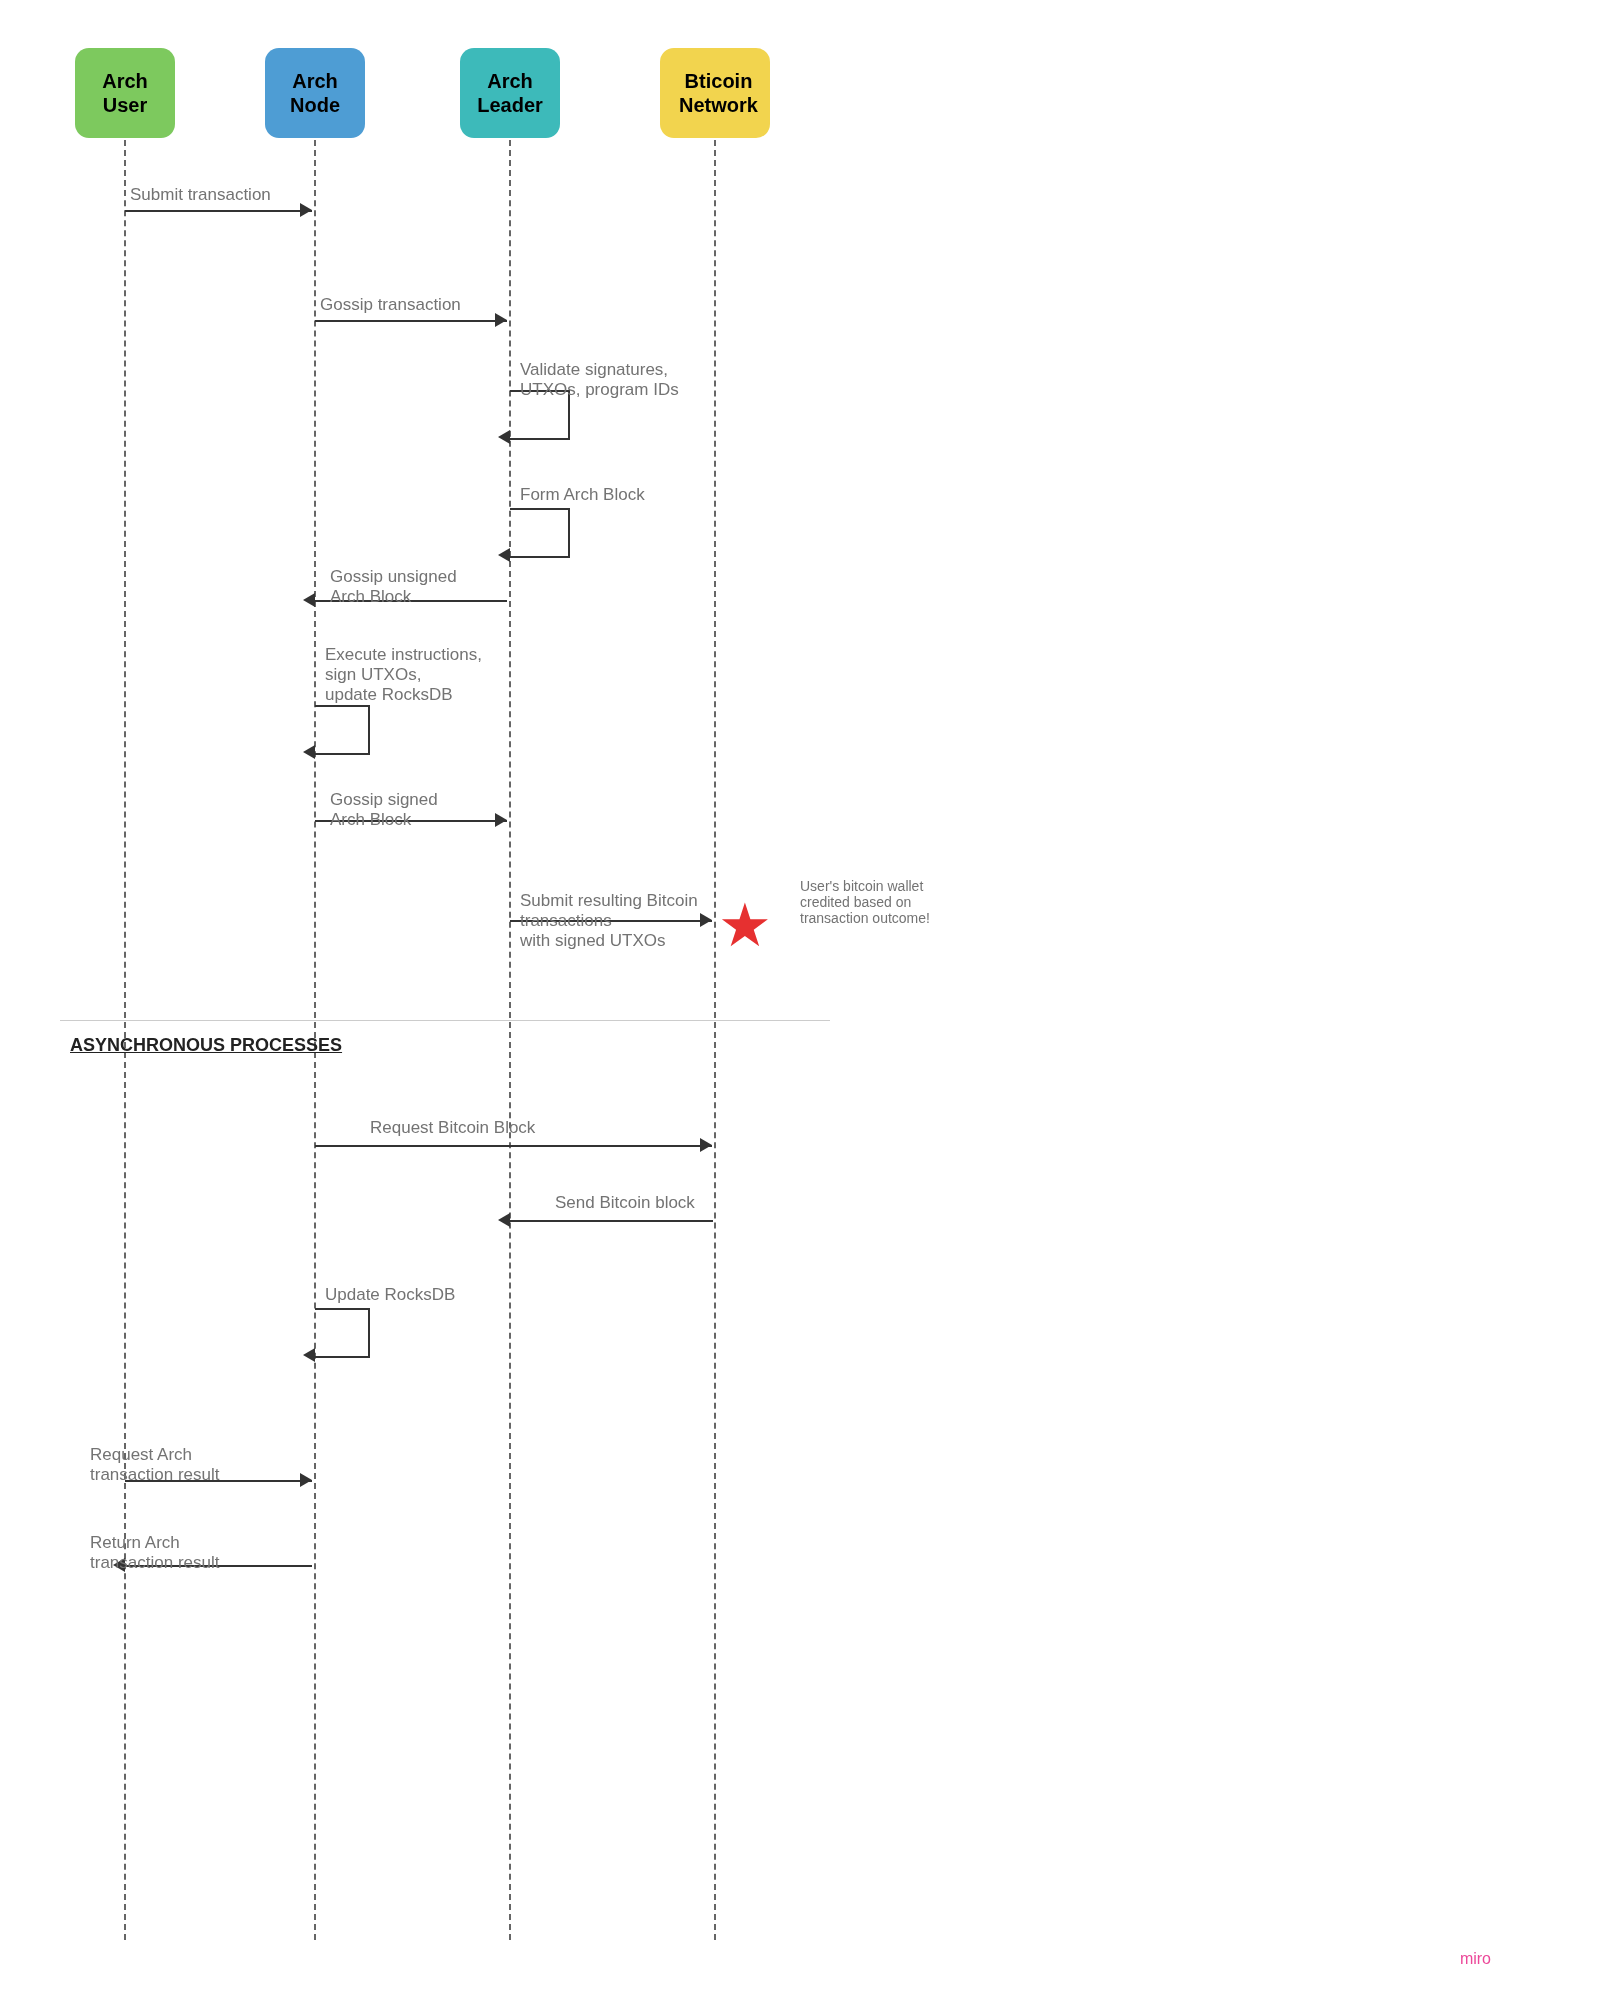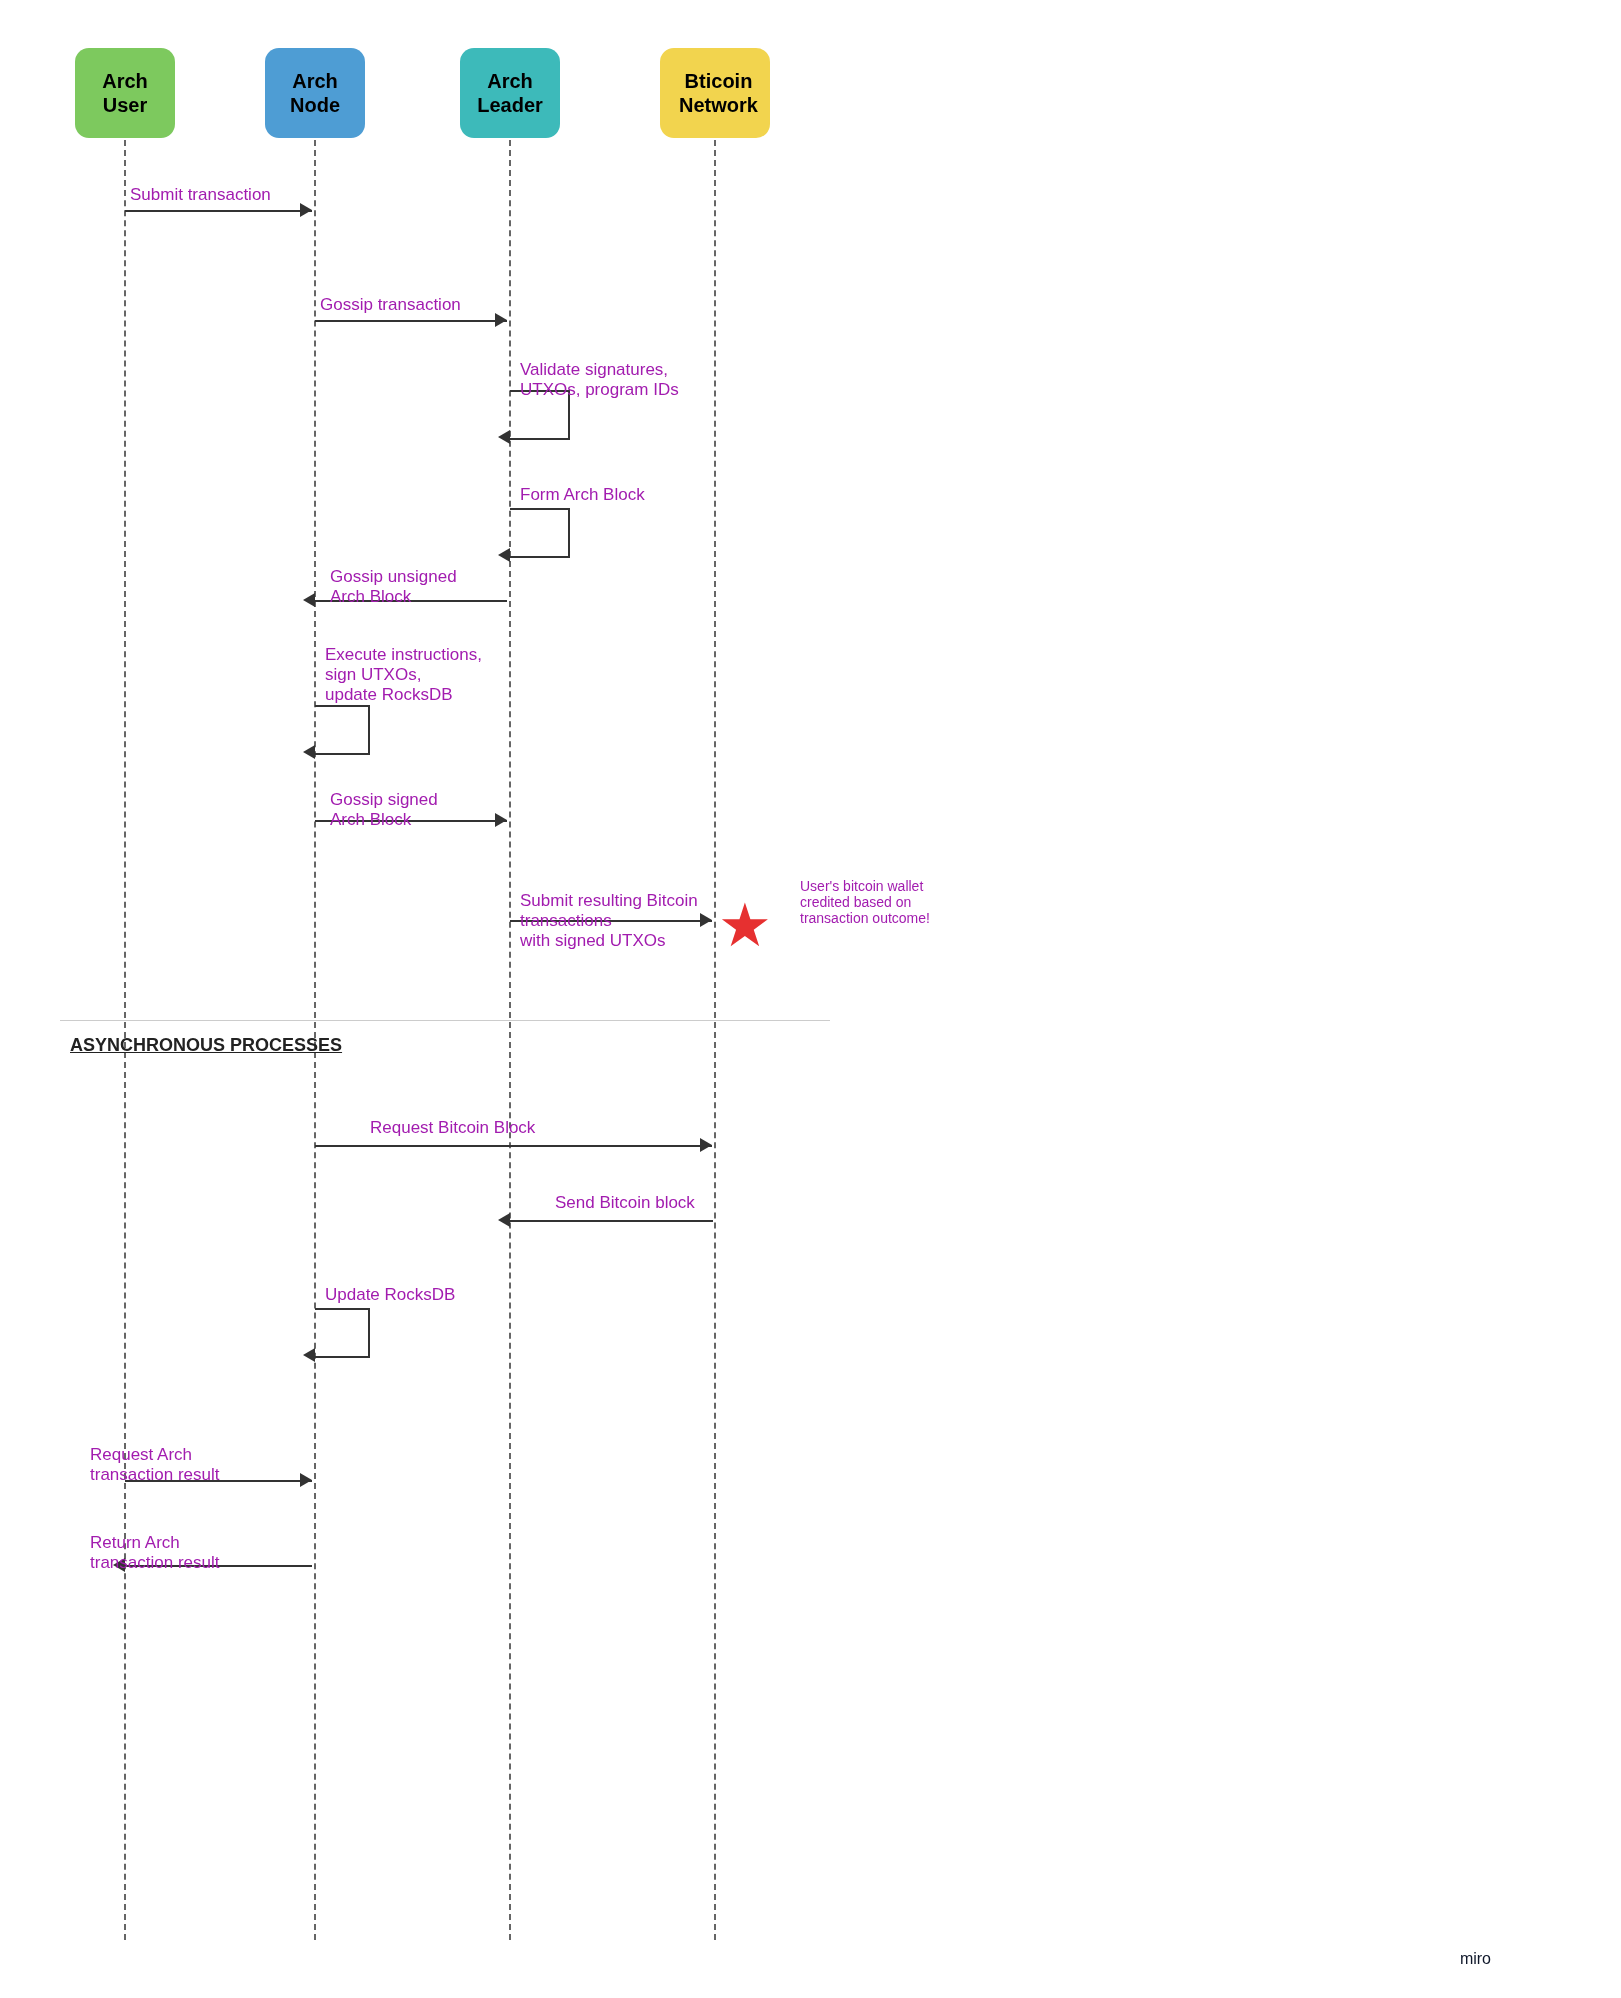--- a/index.html
+++ b/index.html
@@ -64,21 +64,21 @@
       height: 0;
       border-top: 7px solid transparent;
       border-bottom: 7px solid transparent;
       border-right: 12px solid #333;
       z-index: 5;
     }
 
     .arrow-label {
       position: absolute;
       font-size: 17px;
-      color: #a21caf;
+      color: #737373;
       z-index: 6;
       white-space: nowrap;
     }
 
     
     .section-label {
       position: absolute;
       font-size: 18px;
       font-weight: bold;
       text-decoration: underline;
@@ -91,21 +91,21 @@
       position: absolute;
       font-size: 60px;
       color: #e63030;
       z-index: 10;
     }
 
     
     .watermark {
       position: absolute;
       font-size: 16px;
-      color: #0f172a;
+      color: #ec4899;
       z-index: 10;
       margin-left: 47px;
     }
 
     .actor-user { background: #7dc95e; width: 100px; height: 90px; }
     .actor-node { background: #4e9dd4; width: 100px; height: 90px; }
     .actor-leader { background: #3dbaba; width: 100px; height: 90px; }
     .actor-bitcoin { background: #f2d44e; width: 110px; height: 90px; }
 
     .multi-line-label {

